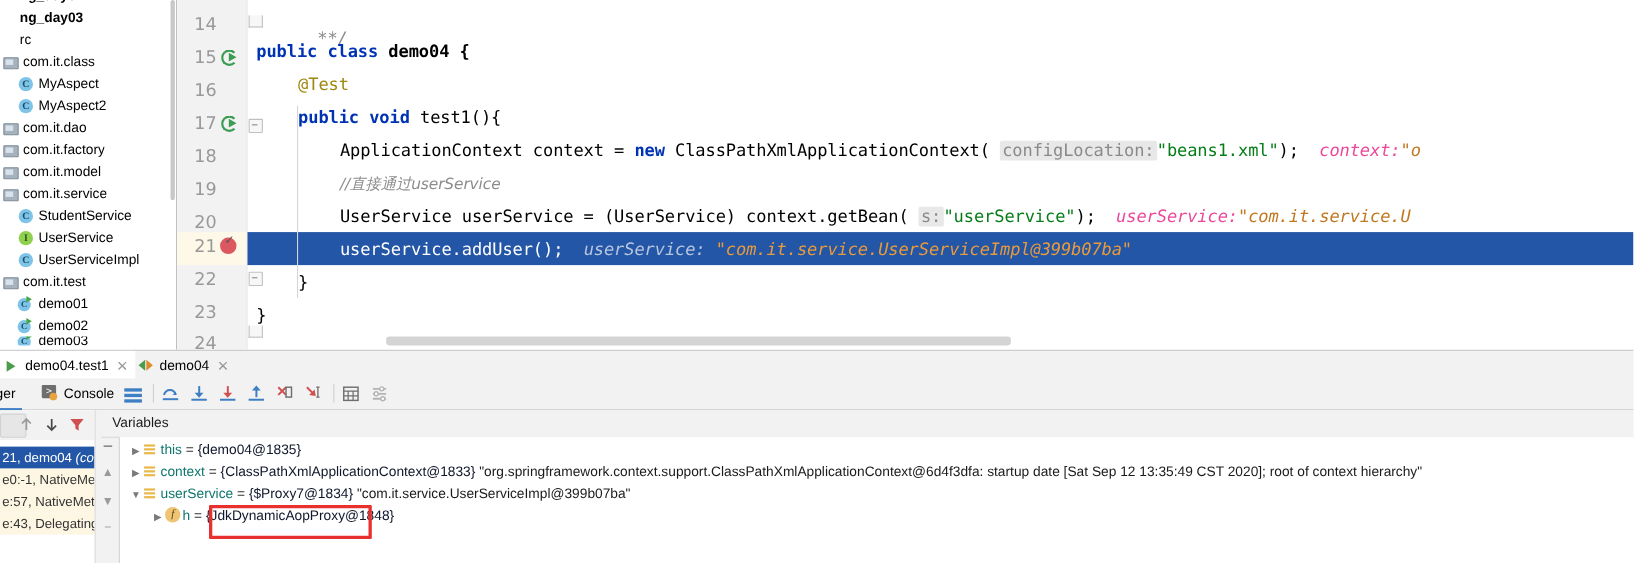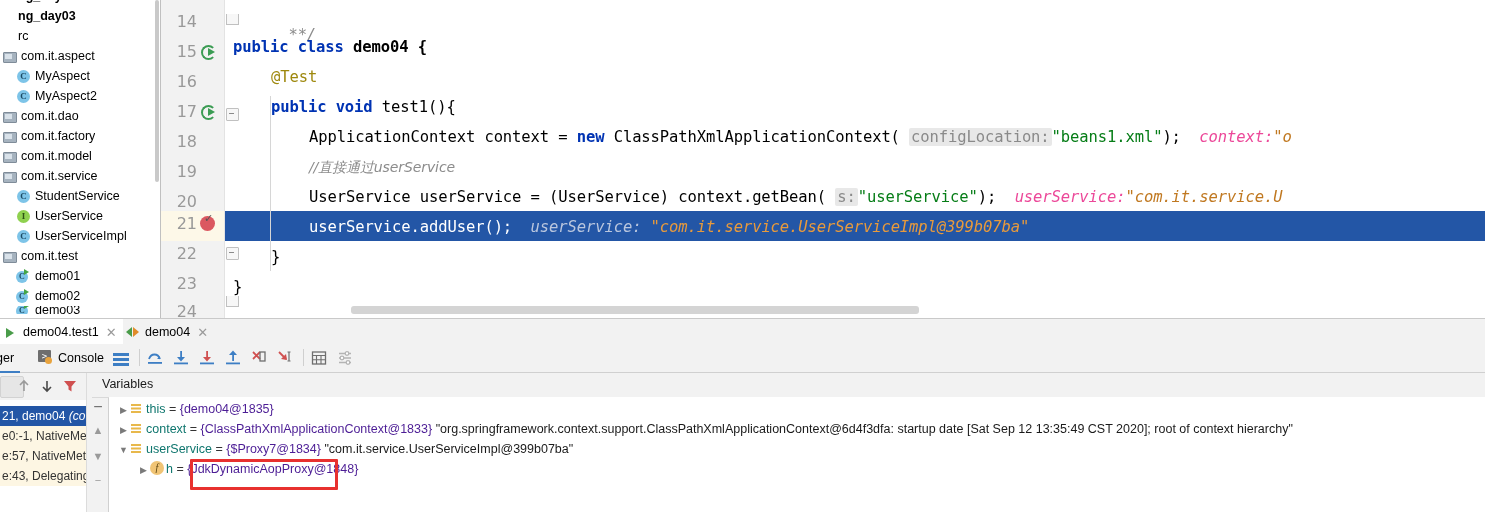--- a/index.html
+++ b/index.html
@@ -304,21 +304,21 @@
   .vic-local::before { top: 1px; box-shadow: 0 3.5px 0 #e8b84b; }
   .vic-local::after { top: 8px; }
   .vic-field::before {
     content: "f"; position: absolute; left: 0; top: -2px;
     width: 14px; height: 14px; border-radius: 50%; background: #f0c475;
     color: #5c4410; font-size: 10px; text-align: center; line-height: 14px;
     font-family: "Liberation Serif", serif; font-style: italic;
   }
   .vname { color: #0f766e; text-align: right; }
   .veq { color: #333; }
-  .vref { color: #4c1d95; }
+  .vref { color: #0f172a; }
   .vstr { color: #1a1a1a; }
   .redbox {
     position: absolute; border: 3px solid #e8312f; border-radius: 1px;
     pointer-events: none;
   }
   .watermark {
     position: absolute; right: 8px; bottom: 6px;
     color: #e2e2e2; font-size: 14px; letter-spacing: 0.2px;
   }
 </style>
@@ -332,21 +332,21 @@
       <span class="label">ng_day02</span>
     </div>
     <div class="tree-row tree-indent-0 bold">
       <span class="label">ng_day03</span>
     </div>
     <div class="tree-row tree-indent-0">
       <span class="label">rc</span>
     </div>
     <div class="tree-row tree-indent-1">
       <span class="ic ic-folder"></span>
-      <span class="label">com.it.aspect</span>
+      <span class="label">com.it.class</span>
     </div>
     <div class="tree-row tree-indent-2">
       <span class="ic ic-class"></span>
       <span class="label">MyAspect</span>
     </div>
     <div class="tree-row tree-indent-2">
       <span class="ic ic-class"></span>
       <span class="label">MyAspect2</span>
     </div>
     <div class="tree-row tree-indent-1">

